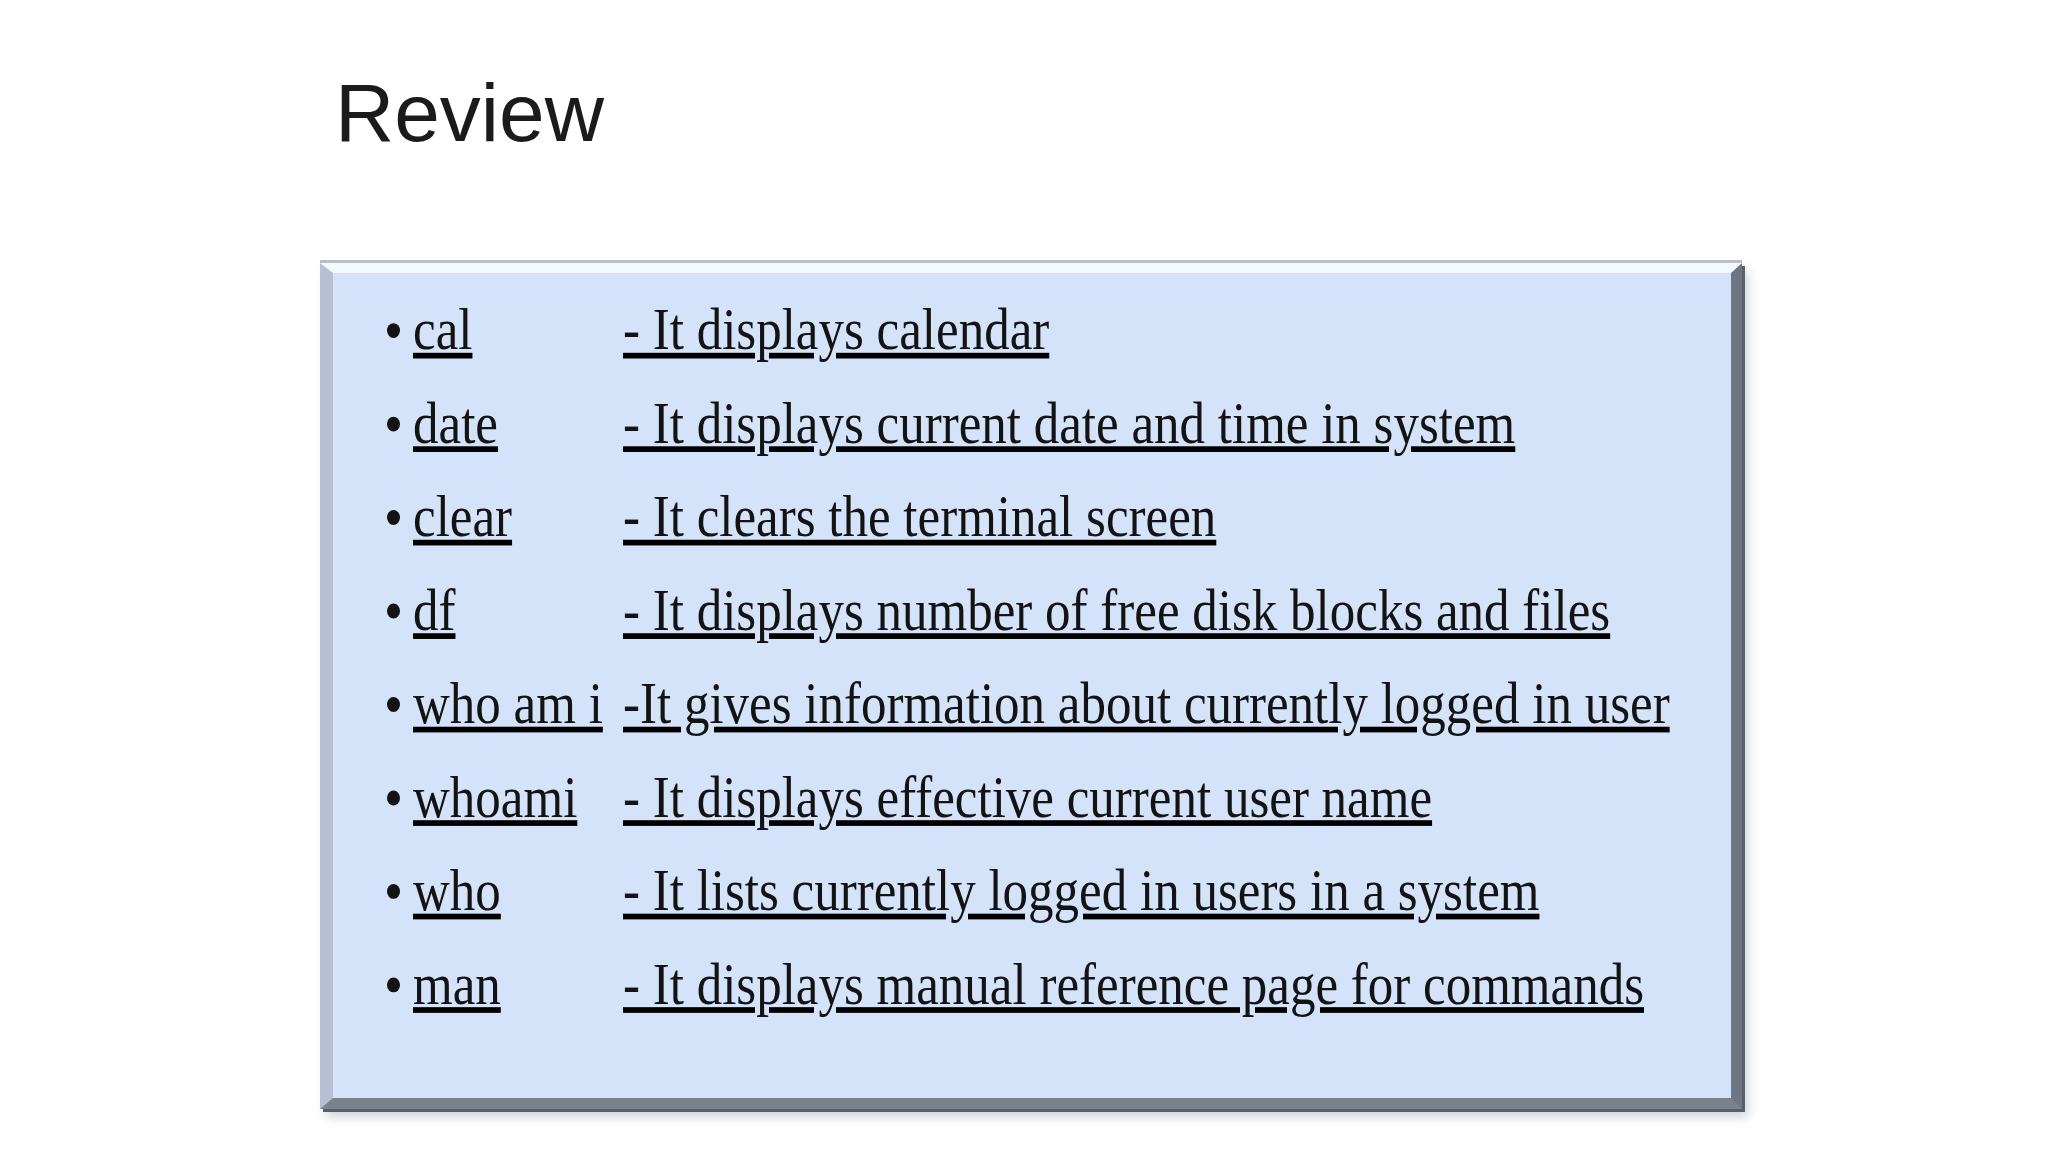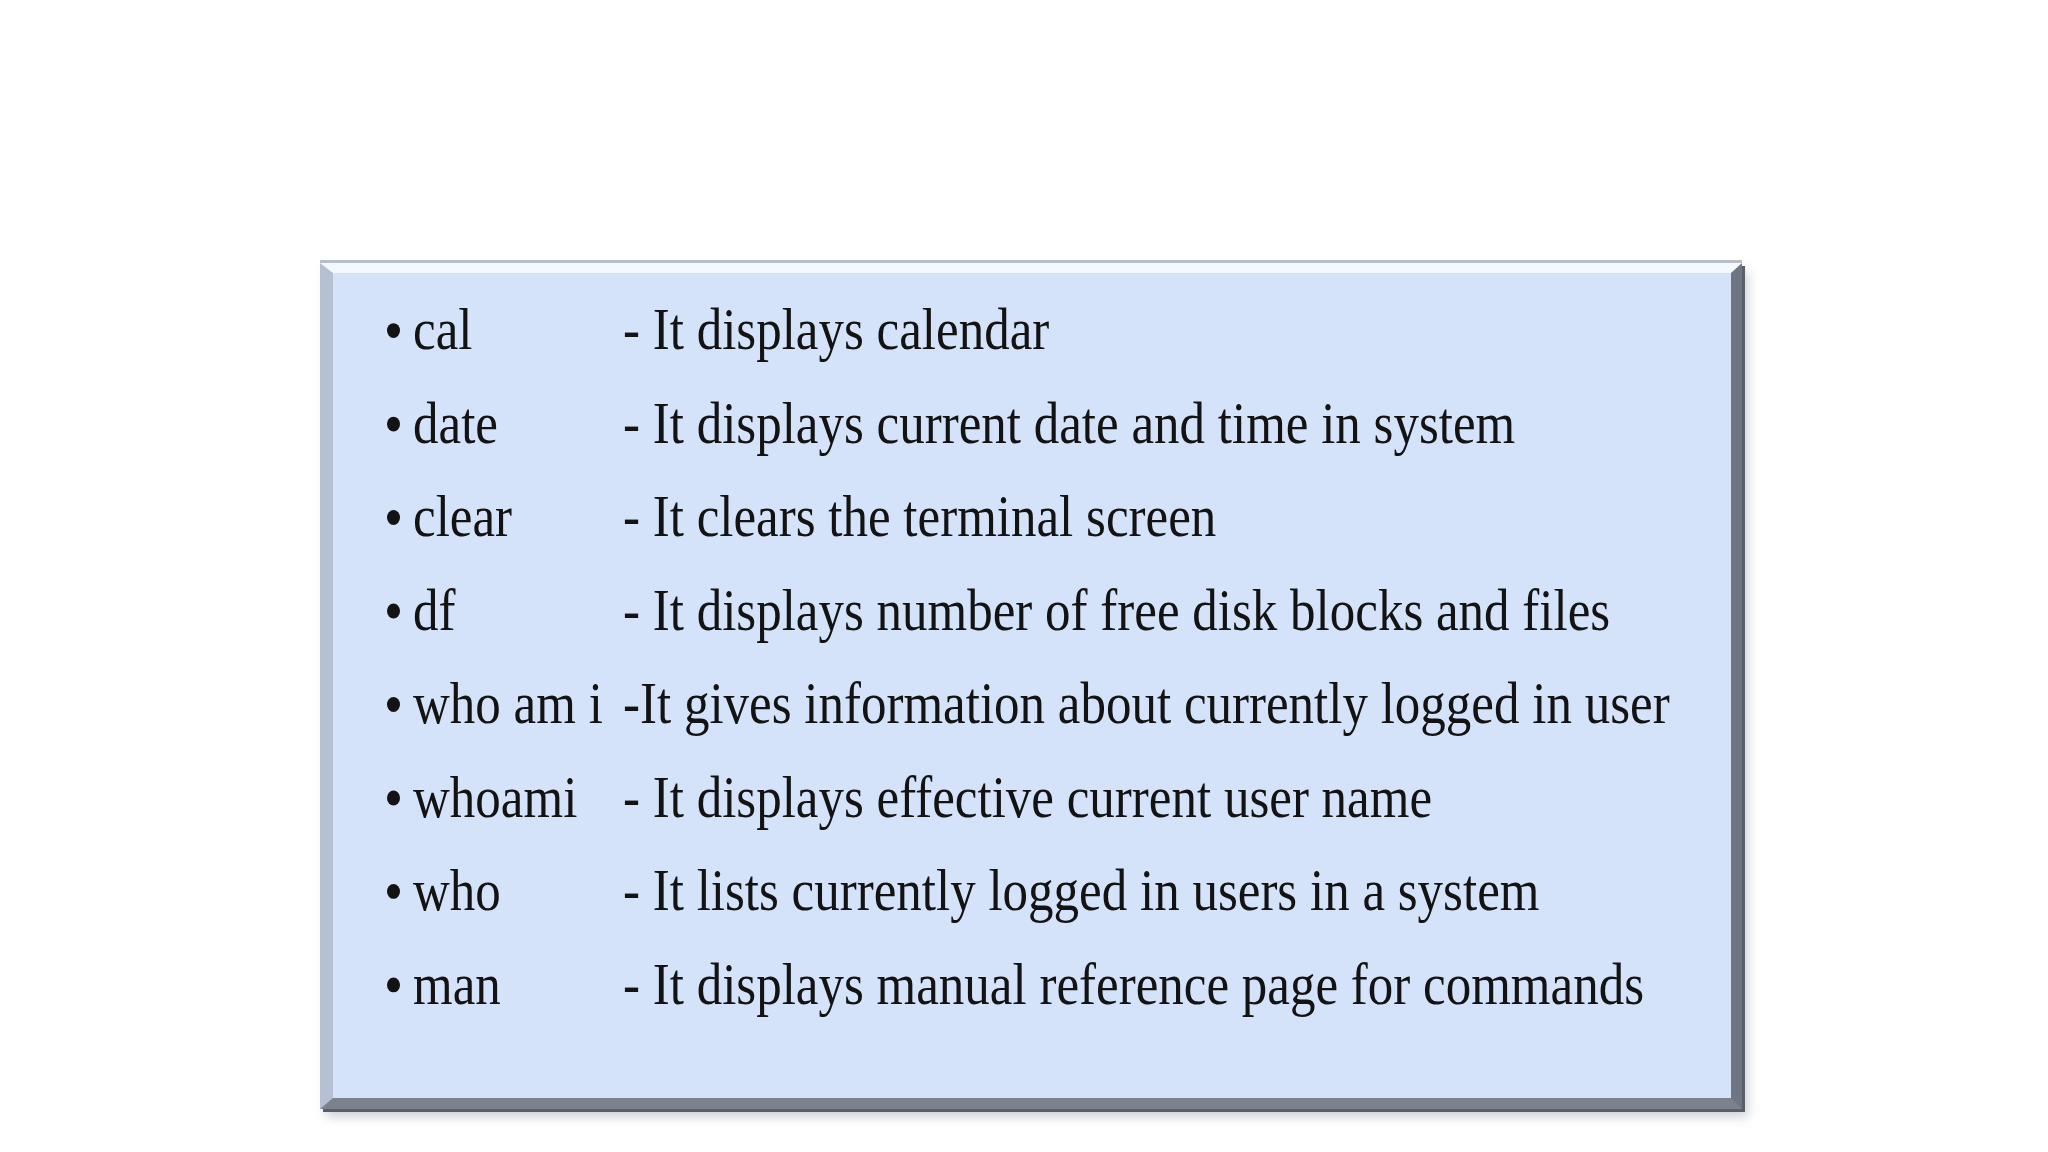--- a/index.html
+++ b/index.html
@@ -20,20 +20,21 @@
     border-style:solid;
     border-width:10px 11px 11px 13px;
     border-top-color:var(--bevel-top,#f4f9ff);
     border-left-color:var(--bevel-left,#b6c0d2);
     border-right-color:var(--bevel-right,#6e7683);
     border-bottom-color:var(--bevel-bottom,#7b828e);
     box-shadow:
       0 -3px 0 0 var(--outer-line,#b9bfc9),
       3px 3px 0 0 #596069,
       6px 8px 10px rgba(130,140,158,.40);
+    text-decoration: underline;
   }
   ul.cmd-list{
     margin:0;padding:9px 0 0 0;list-style:none;
     transform:scaleY(1.14);transform-origin:0 0;
   }
   li.row{
     display:flex;align-items:center;height:82px;
     font-size:51px;color:var(--body-text,#131313);
     white-space:pre;
   }
@@ -41,20 +42,21 @@
     flex:0 0 auto;width:13px;height:13px;border-radius:50%;
     background:var(--body-text,#131313);margin-left:54px;
   }
   .cmd{flex:0 0 auto;width:210px;margin-left:13px;overflow:visible;}
   .desc{flex:0 0 auto;}
 </style>
 </head>
 <body>
 
 <div class="slide">
+  <div class="title">Review</div>
 
   <div class="panel">
     <ul class="cmd-list">
 
         <li class="row">
           <span class="dot"></span>
           <span class="cmd">cal</span>
           <span class="desc">- It displays calendar</span>
         </li>
 

